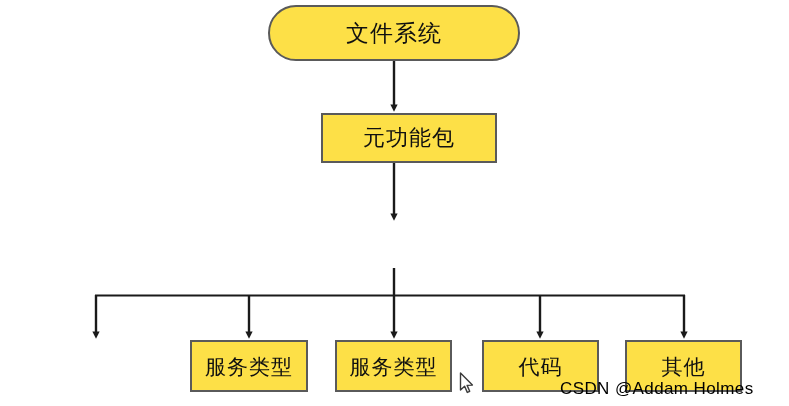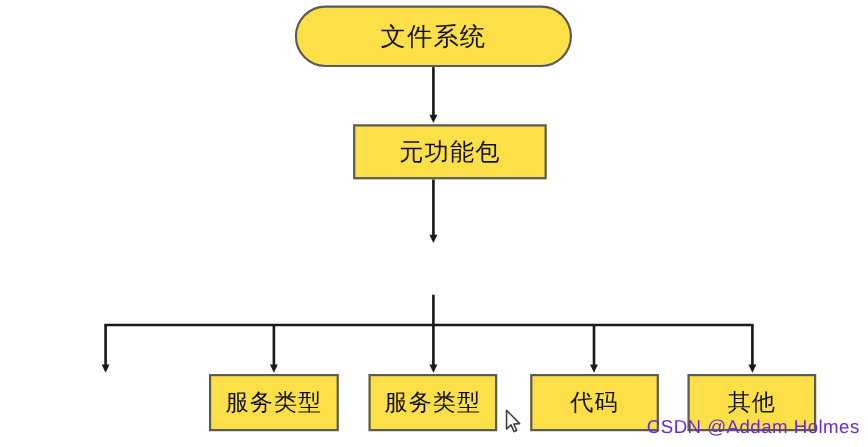--- a/index.html
+++ b/index.html
@@ -71,24 +71,24 @@
     font-size: 21px;
   }
   #node-pkg-manifest { left: 28px;  width: 136px; }
   #node-msg-type     { left: 190px; width: 118px; }
   #node-srv-type     { left: 335px; width: 117px; }
   #node-code         { left: 482px; width: 117px; }
   #node-other        { left: 625px; width: 117px; }
 
   #watermark {
     position: absolute;
-    left: 588px;
+    left: 560px;
     top: 379px;
     font-size: 17px;
-    color: #6d28d9;
+    color: #000000;
     white-space: nowrap;
     letter-spacing: 0.4px;
   }
   #mouse-cursor {
     position: absolute;
     left: 459px;
     top: 372px;
     width: 16px;
     height: 24px;
   }

